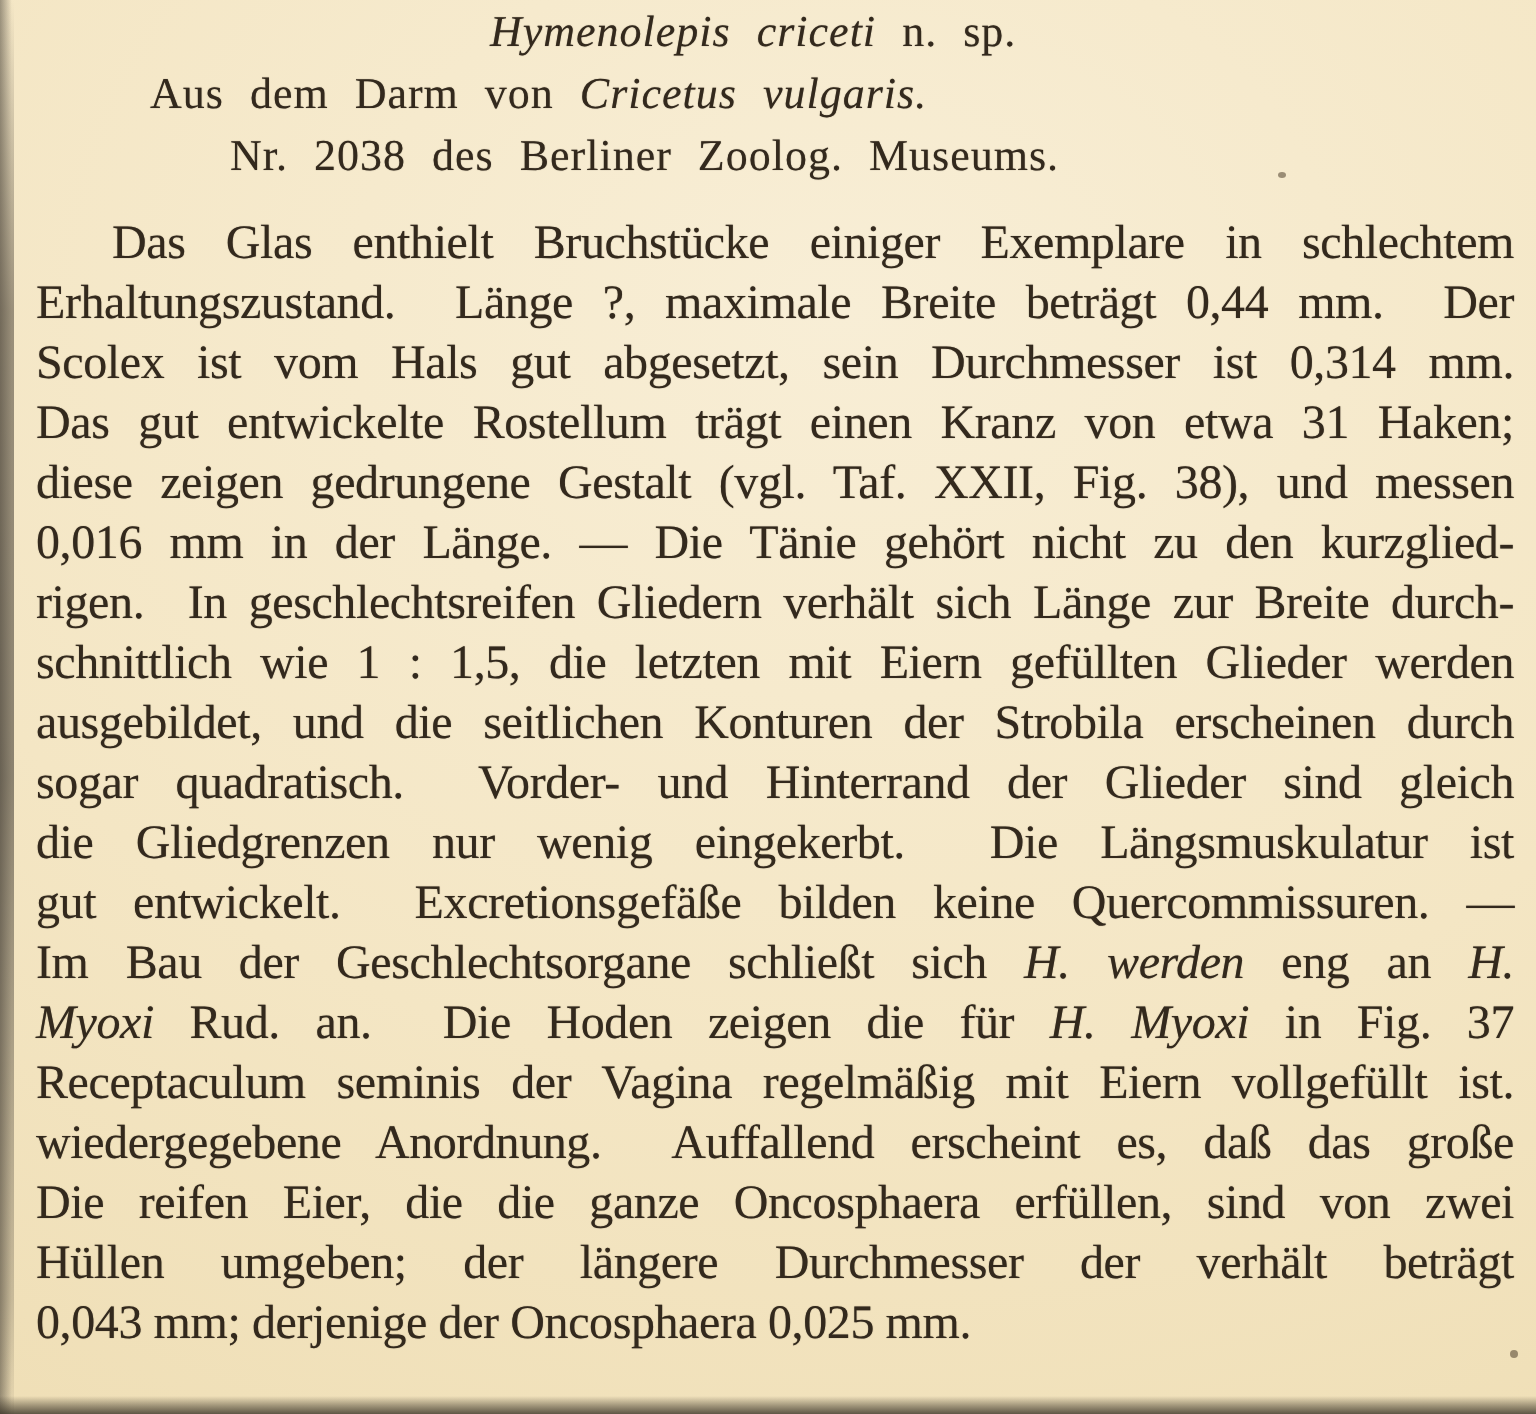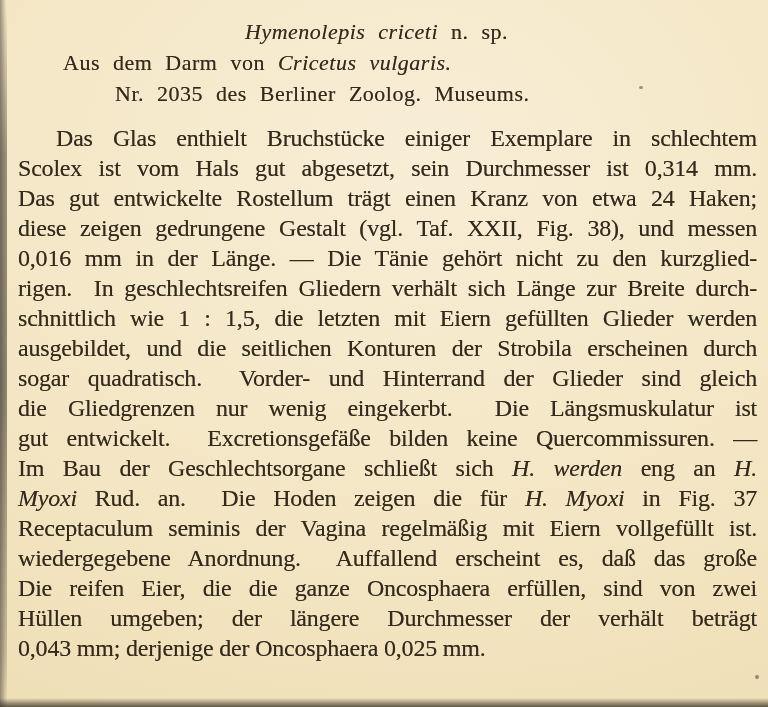--- a/index.html
+++ b/index.html
@@ -23,31 +23,31 @@
       linear-gradient(to bottom, rgba(80,72,60,0) 0%, rgba(80,72,60,.55) 22%,
         rgba(70,64,55,.6) 55%, rgba(80,72,60,.25) 92%, rgba(80,72,60,.05) 100%),
       linear-gradient(to right, rgba(70,64,55,.5), rgba(70,64,55,0) 85%);
     pointer-events: none;
   }
   .edge-bottom {
     position: absolute; left: 0; bottom: 0; width: 768px; height: 9px;
     background: linear-gradient(to top, rgba(58,52,40,.8) 0%, rgba(58,52,40,.45) 45%, rgba(58,52,40,0) 100%);
     pointer-events: none;
   }
-  .heading { padding-top: 16px; }
+  .heading { padding-top: 0; }
   .heading .line {
     height: 31px; line-height: 31px;
     font-size: 22px;
     word-spacing: 7px;
     letter-spacing: 0.5px;
     white-space: pre;
     text-shadow: 0 0 0.5px rgba(42,32,20,.55);
   }
   .heading .h1 { padding-left: 245px; }
-  .heading .h2 { padding-left: 63px; }
+  .heading .h2 { padding-left: 63px; margin-left: 12px; }
   .heading .h3 { padding-left: 115px; }
   .para {
     margin: 14px 11px 0 18px; 
     width: 739px;
   }
   .para .line {
     height: 30px; line-height: 30px;
     font-size: 24px;
     letter-spacing: -0.2px;
     text-align: justify;
@@ -66,26 +66,27 @@
     pointer-events: none;
   }
 </style>
 </head>
 <body>
 
 <div class="page">
   <div class="heading">
       <div class="line h1"><span class="it">Hymenolepis criceti</span><span> n. sp.</span></div>
       <div class="line h2"><span>Aus dem Darm von </span><span class="it">Cricetus vulgaris.</span></div>
-      <div class="line h3"><span>Nr. 2035 des Berliner Zoolog. Museums.</span></div>
+      <div class="line h3"><span>Nr. 2038 des Berliner Zoolog. Museums.</span></div>
     </div>
   <div class="para">
       <div class="line indent"><span>Das Glas enthielt Bruchstücke einiger Exemplare in schlechtem</span></div>
+      <div class="line"><span>Erhaltungszustand.  Länge ?, maximale Breite beträgt 0,44 mm.  Der</span></div>
       <div class="line"><span>Scolex ist vom Hals gut abgesetzt, sein Durchmesser ist 0,314 mm.</span></div>
-      <div class="line"><span>Das gut entwickelte Rostellum trägt einen Kranz von etwa 24 Haken;</span></div>
+      <div class="line"><span>Das gut entwickelte Rostellum trägt einen Kranz von etwa 31 Haken;</span></div>
       <div class="line"><span>diese zeigen gedrungene Gestalt (vgl. Taf. XXII, Fig. 38), und messen</span></div>
       <div class="line"><span>0,016 mm in der Länge. — Die Tänie gehört nicht zu den kurzglied-</span></div>
       <div class="line"><span>rigen.  In geschlechtsreifen Gliedern verhält sich Länge zur Breite durch-</span></div>
       <div class="line"><span>schnittlich wie 1 : 1,5, die letzten mit Eiern gefüllten Glieder werden</span></div>
       <div class="line"><span>ausgebildet, und die seitlichen Konturen der Strobila erscheinen durch</span></div>
       <div class="line"><span>sogar quadratisch.  Vorder- und Hinterrand der Glieder sind gleich</span></div>
       <div class="line"><span>die Gliedgrenzen nur wenig eingekerbt.  Die Längsmuskulatur ist</span></div>
       <div class="line"><span>gut entwickelt.  Excretionsgefäße bilden keine Quercommissuren. —</span></div>
       <div class="line"><span>Im Bau der Geschlechtsorgane schließt sich </span><span class="it">H. werden</span><span> eng an </span><span class="it">H.</span></div>
       <div class="line"><span class="it">Myoxi</span><span> Rud. an.  Die Hoden zeigen die für </span><span class="it">H. Myoxi</span><span> in Fig. 37</span></div>

